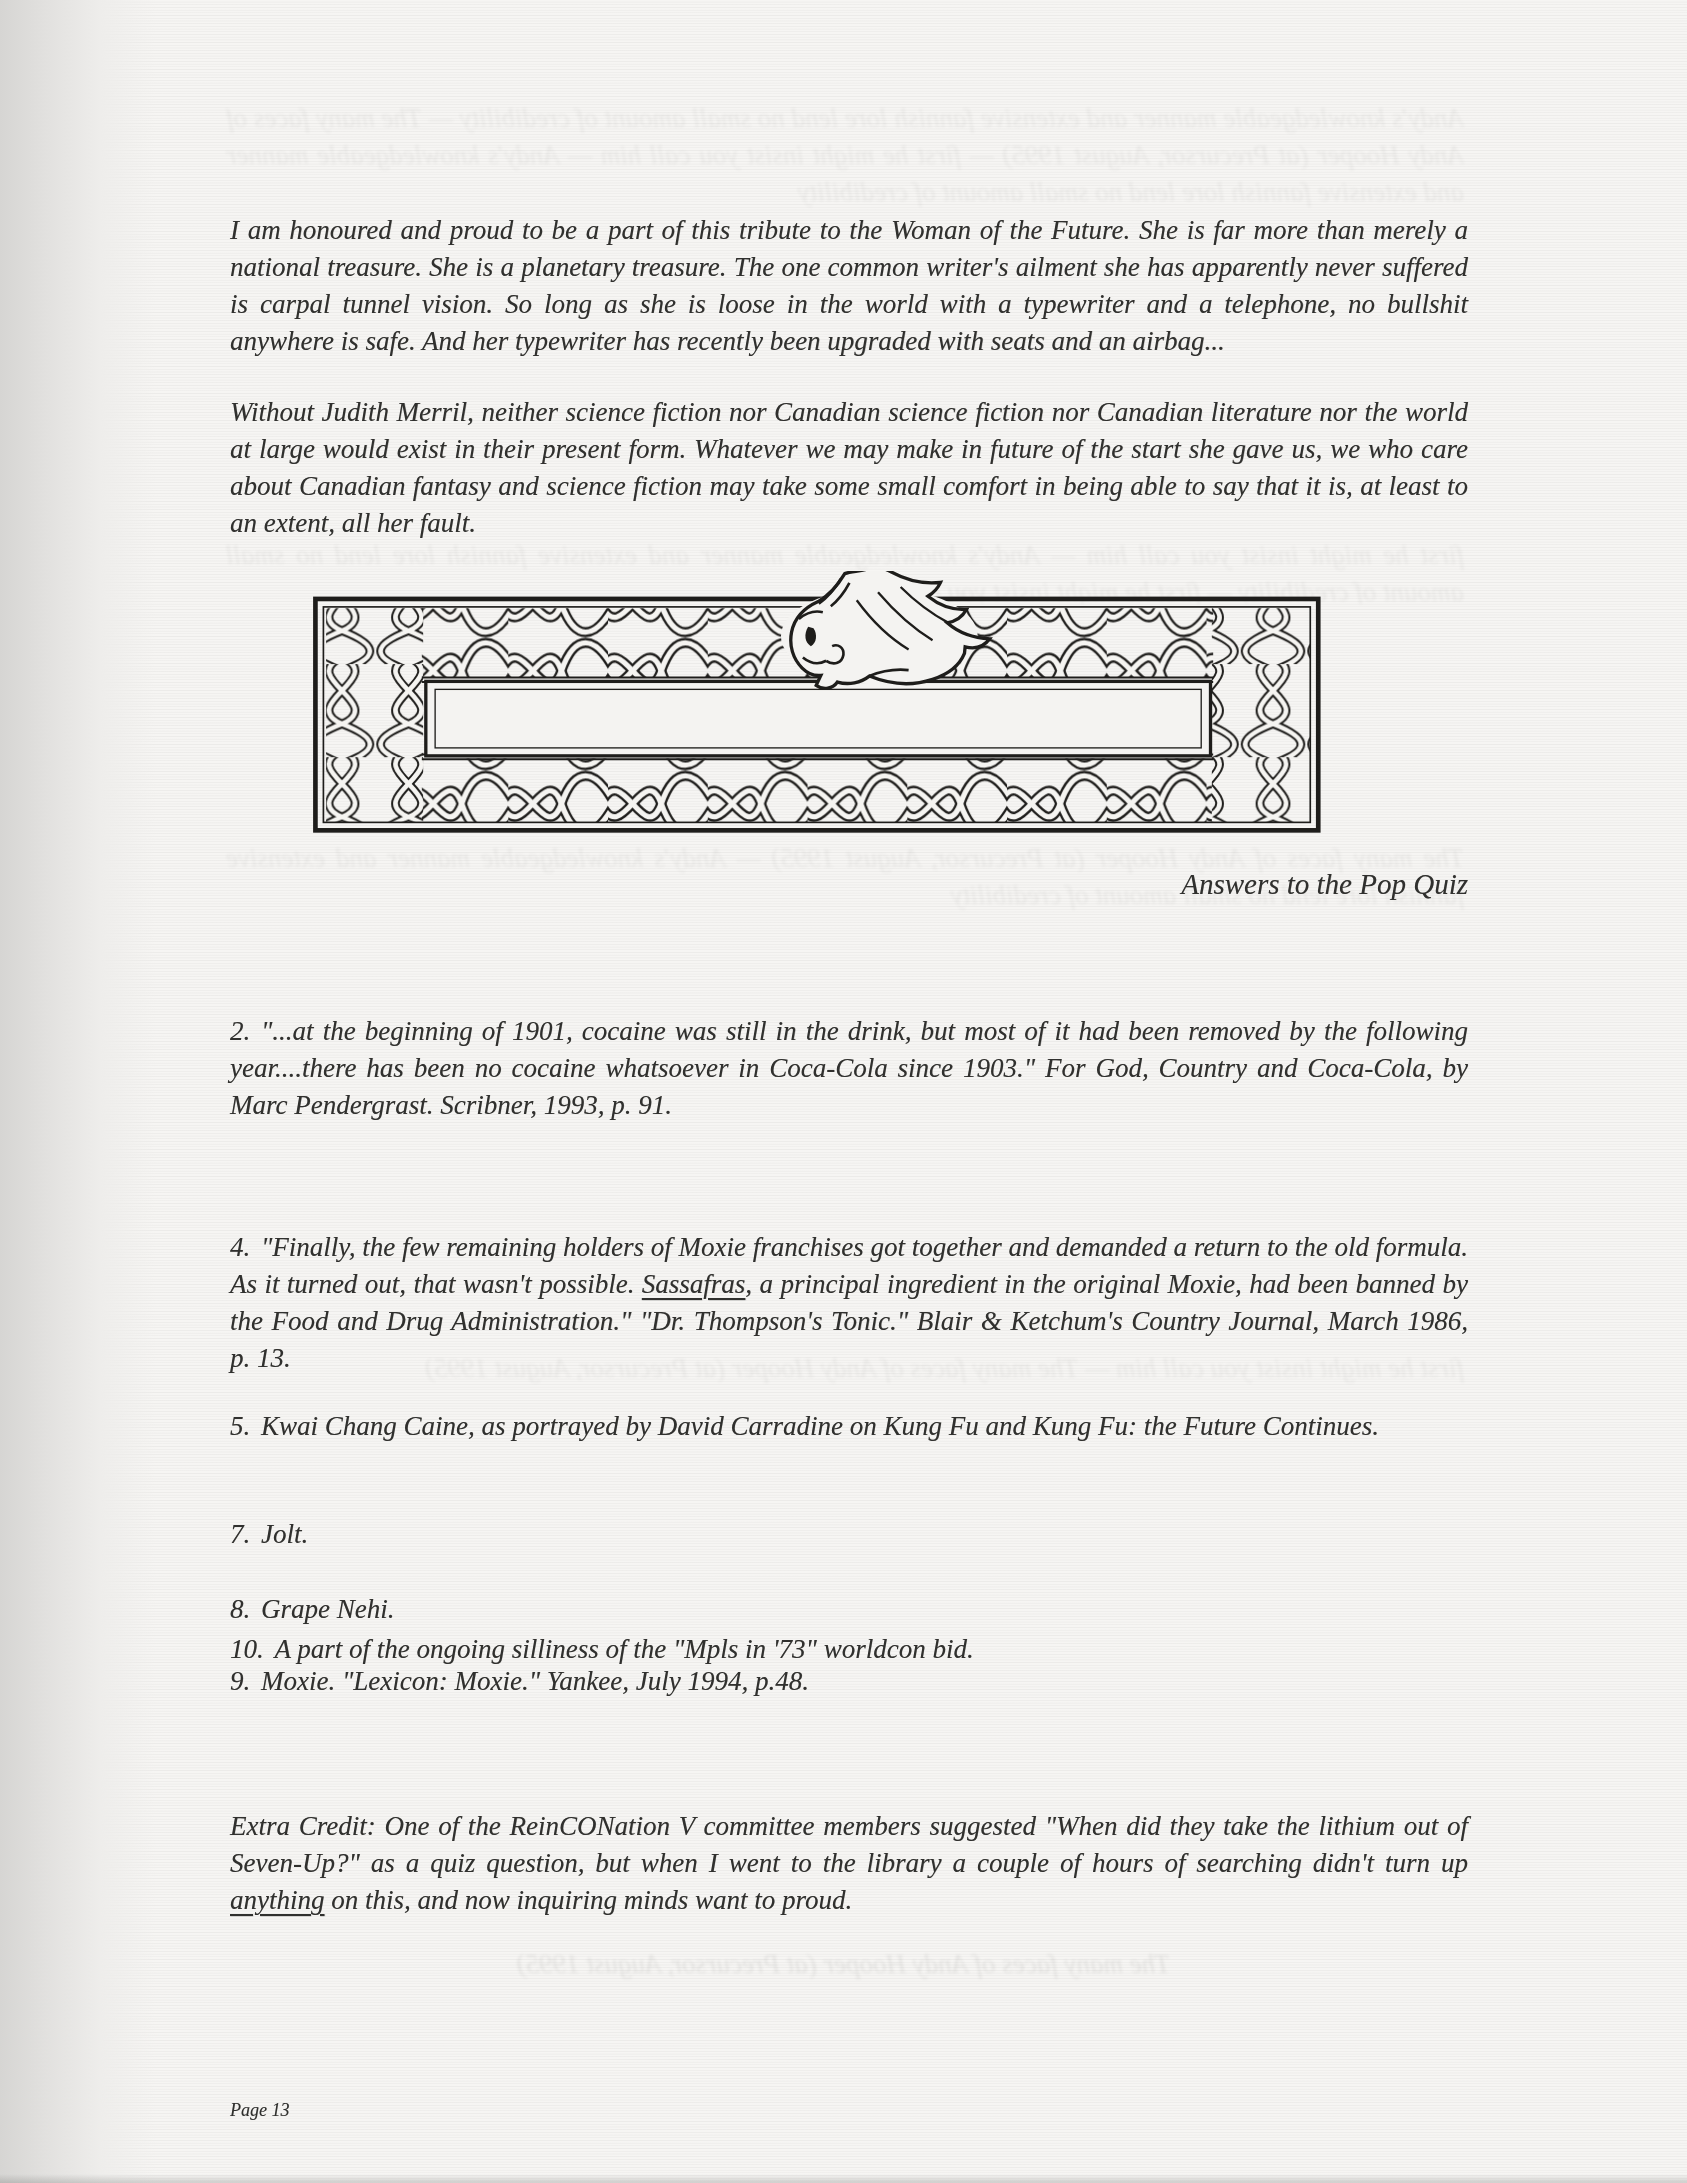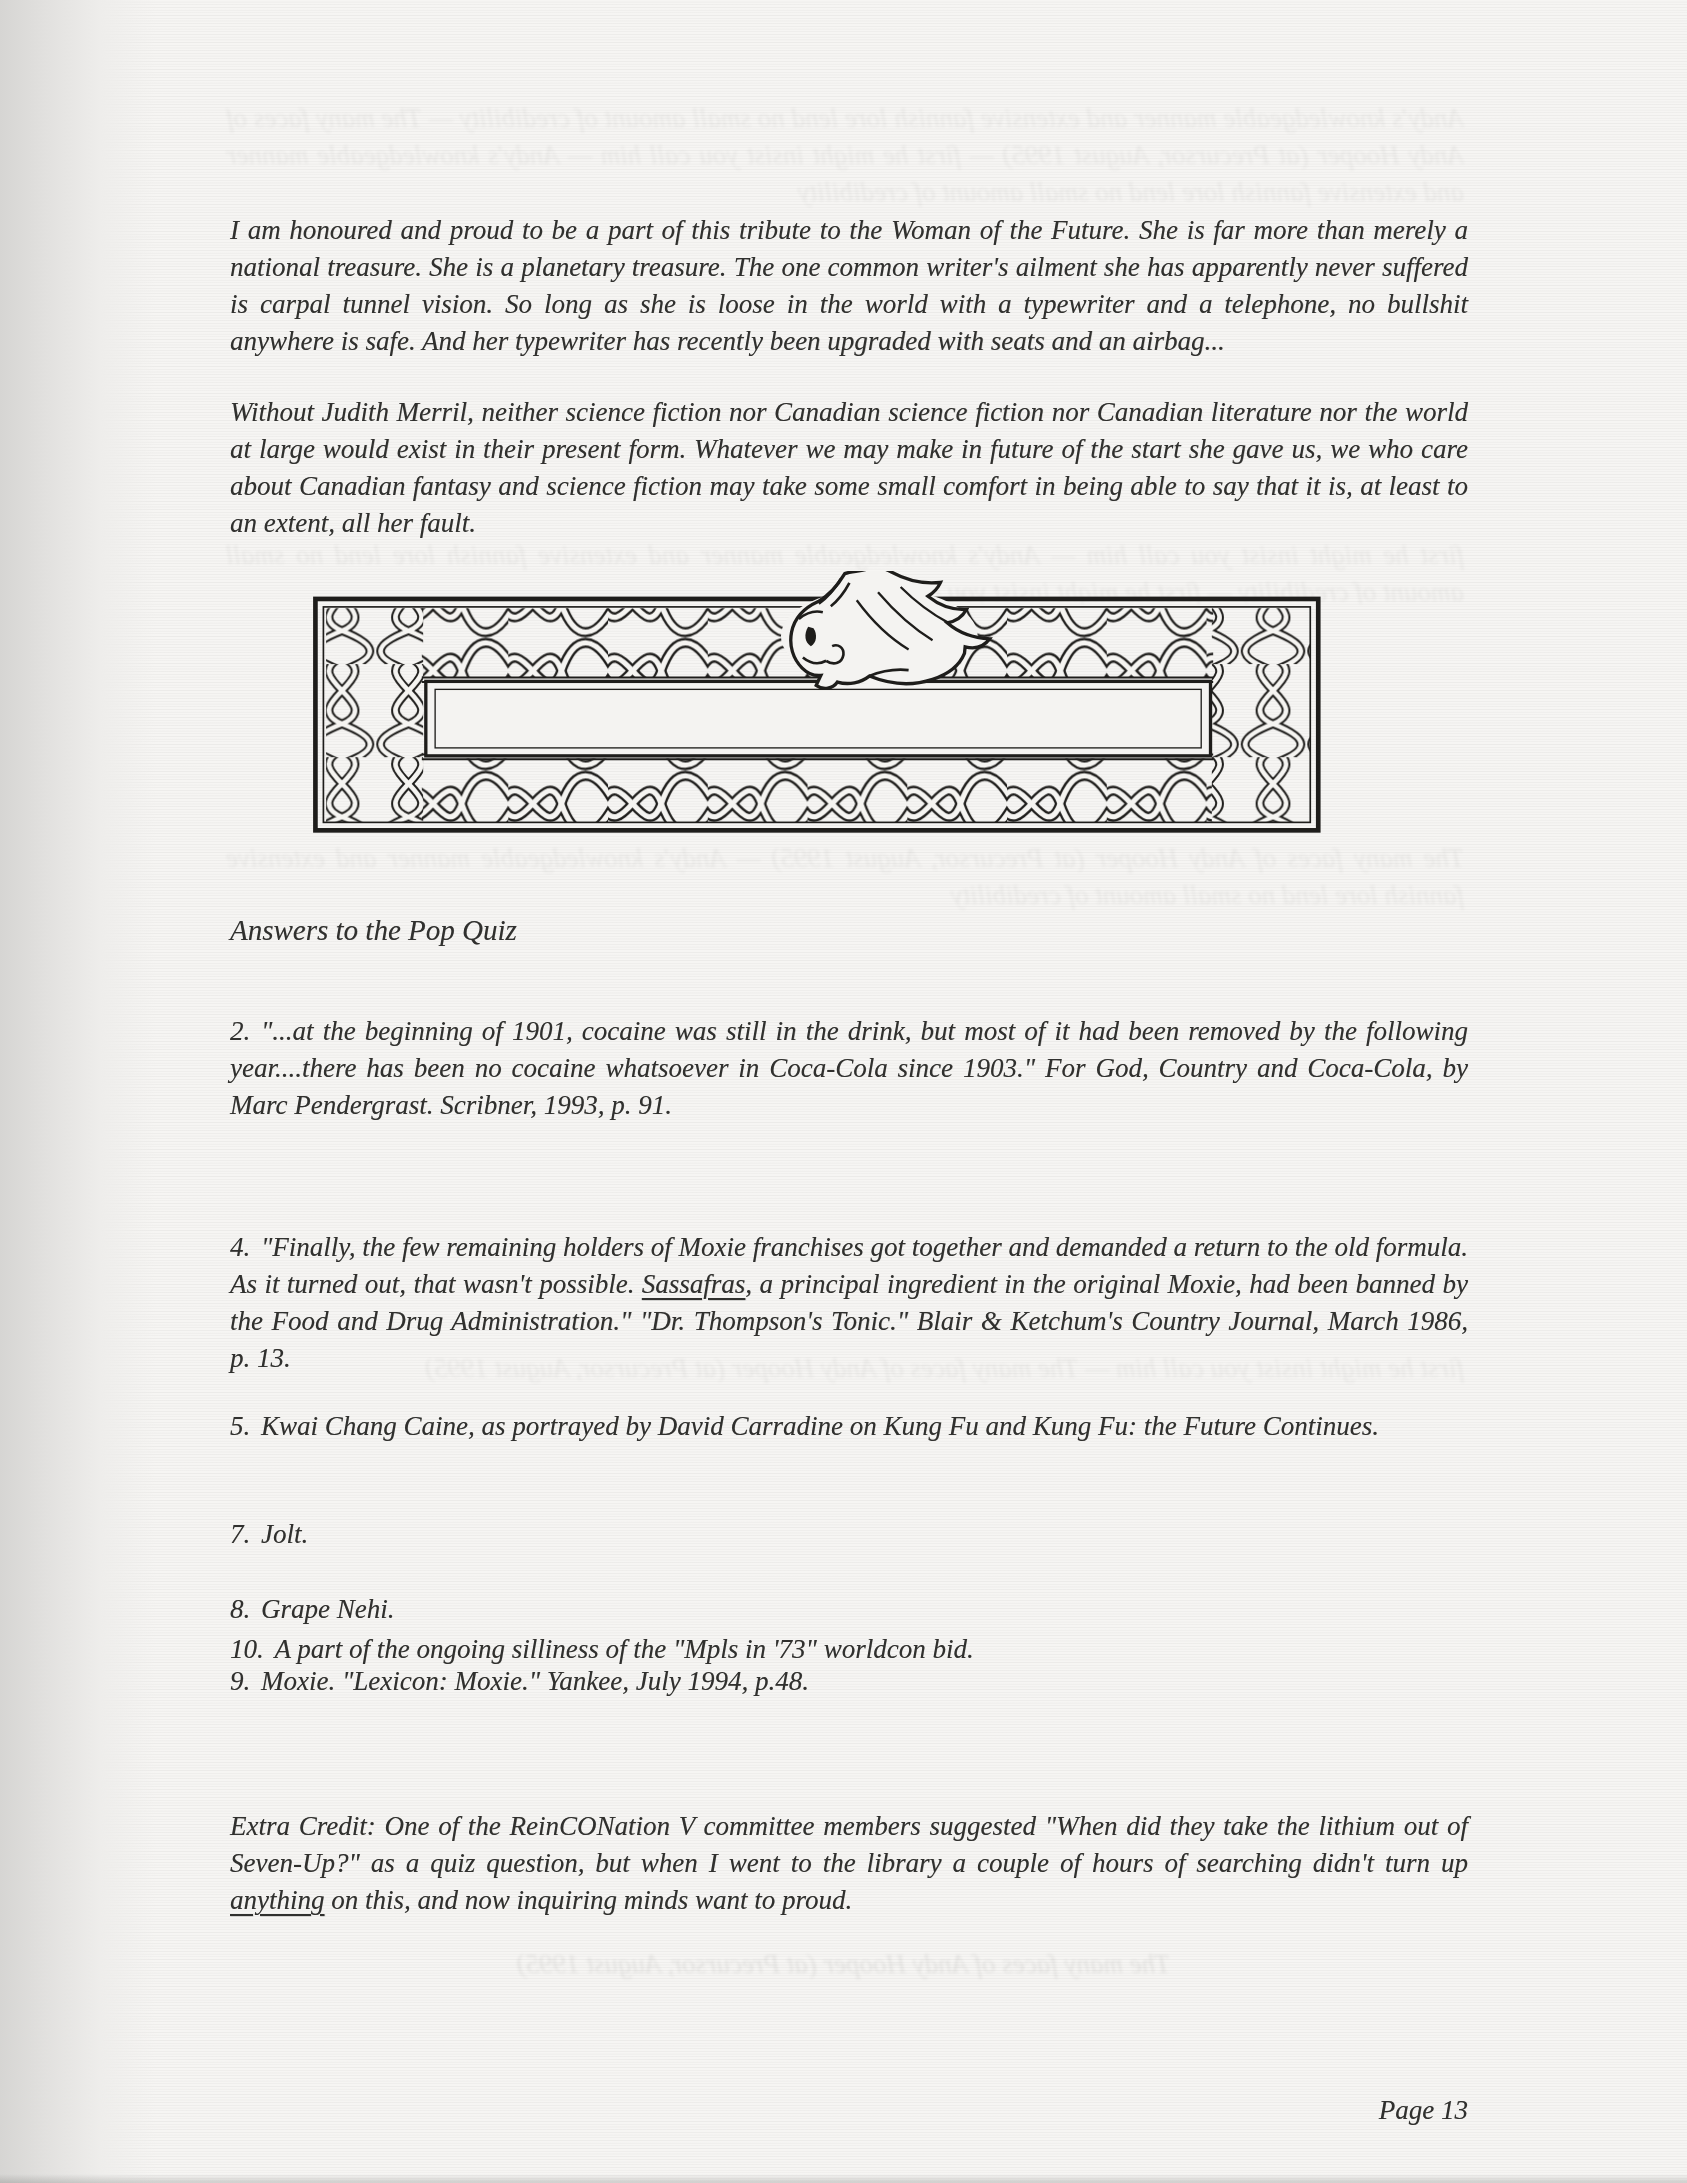--- a/index.html
+++ b/index.html
@@ -19,25 +19,25 @@
     background:linear-gradient(rgba(0,0,0,0),rgba(110,109,107,.28));
   }
   .tx{
     position:absolute;left:226px;width:1238px;margin:4px;
     font-style:italic;font-size:27px;line-height:37px;color:#30302e;
     text-align:justify;
     text-shadow:0.3px 0.4px 0.6px rgba(48,48,46,.38);
   }
   .p1{top:208px}
   .p2{top:390px}
-  .heading{top:908px;text-align:left;font-size:29px;font-weight:normal}
+  .heading{top:862px;text-align:right;font-size:29px;font-weight:normal}
   .i1{top:935px}.i2{top:1009px}.i3{top:1154px}.i4{top:1225px}.i5{top:1404px}
   .i7{top:1512px}.i8{top:1587px}.i9{top:1659px}.i10{top:1627px}
   .extra{top:1804px}
-  .pageno{top:2088px;text-align:right;font-size:27px}
+  .pageno{top:2088px;text-align:left;font-size:18px}
   .num{margin-right:10.7px}
   .ul{text-decoration:underline;text-underline-offset:4.7px;text-decoration-thickness:1.7px}
   .ghost{
     position:absolute;font-style:italic;color:#4a4a48;
     transform:scaleX(-1);filter:blur(1.5px);opacity:.07;
     text-align:justify;font-size:27px;line-height:37px;overflow:hidden;margin:0;
   }
   .g1{top:100px;left:226px;width:1238px;height:119px}
   .g2{top:537px;left:226px;width:1238px;height:67px}
   .g3{top:840px;left:226px;width:1238px;height:75px}

